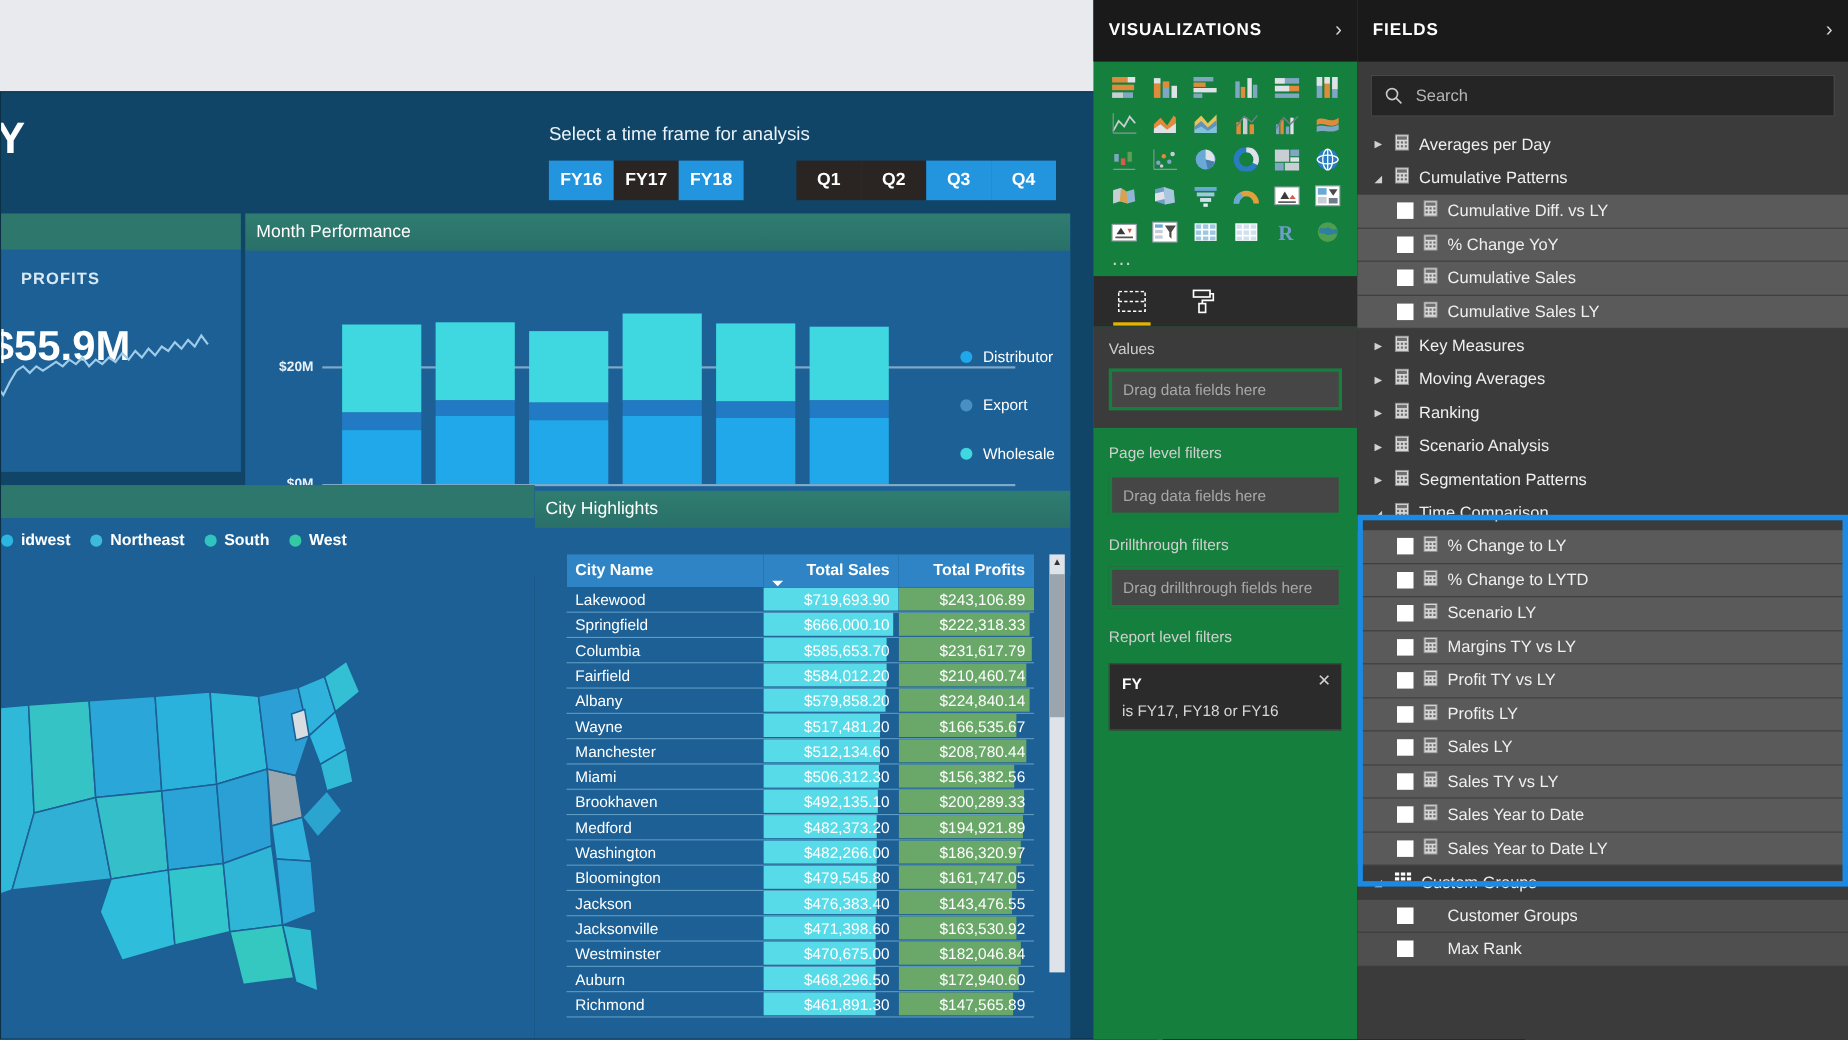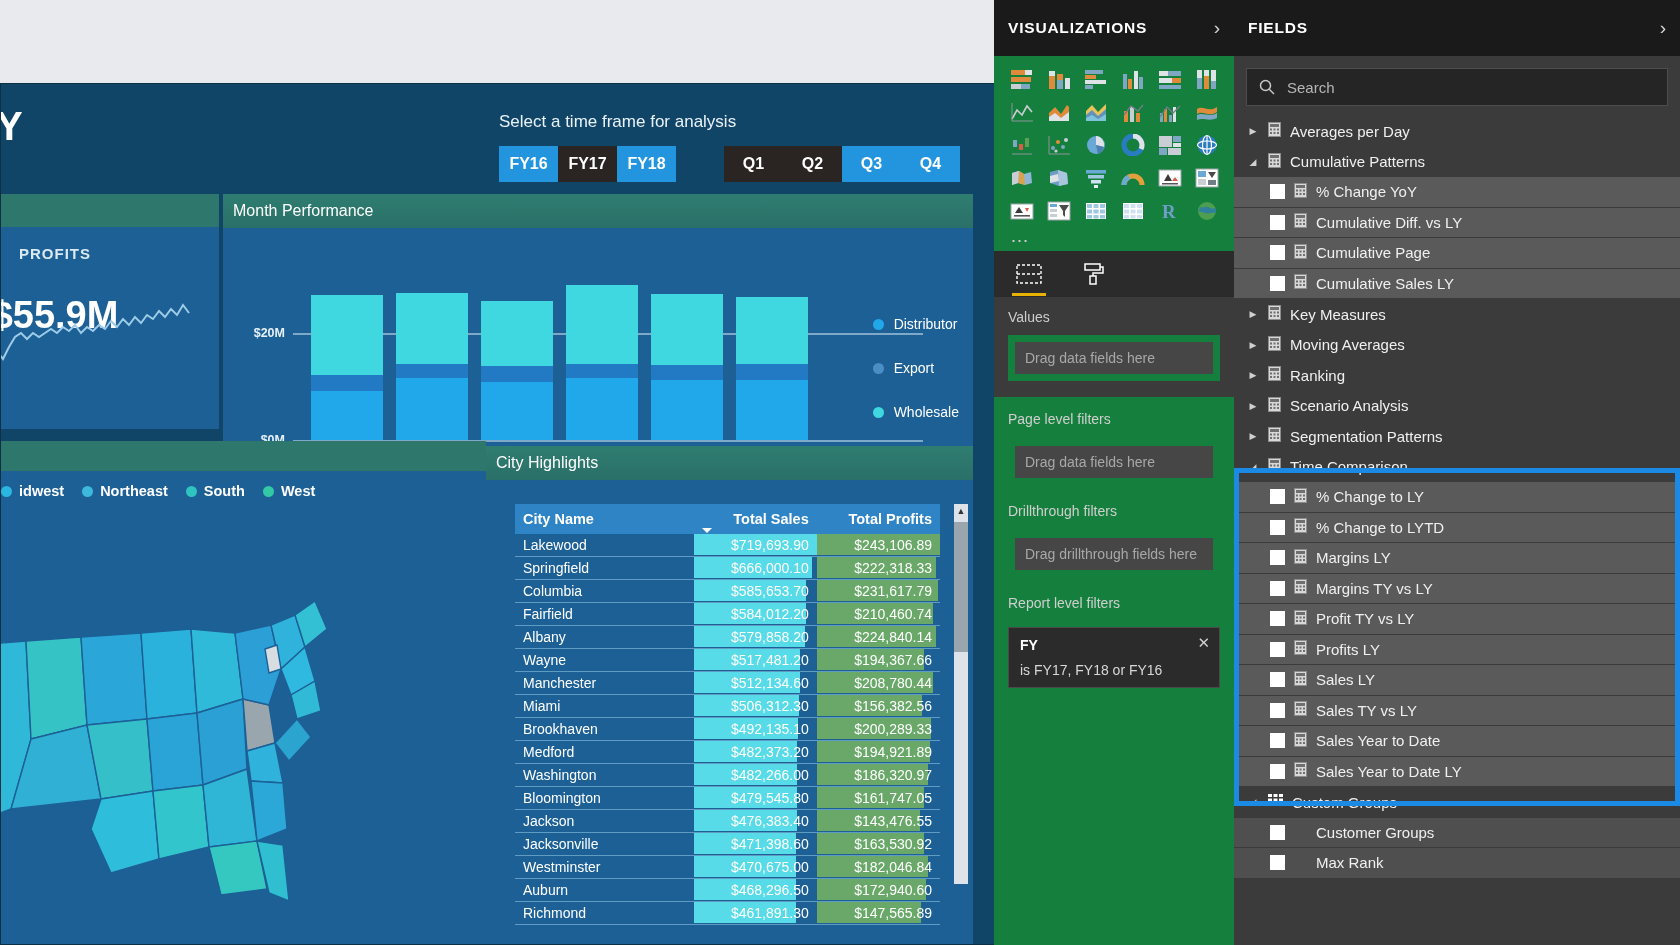--- a/index.html
+++ b/index.html
@@ -198,21 +198,21 @@
   }
   .vtab { width: 34px; height: 34px; position: relative; cursor: pointer;
           display:flex; align-items:center; justify-content:center; }
   .vtab.active::after {
     content: ""; position: absolute; left: 0; bottom: -5px;
     width: 34px; height: 3px; background: #e8b200;
   }
   #values-block { background: #3b3b3b; padding: 12px 14px 16px 14px; }
   .field-label { color: #cccccc; font-size: 14px; margin-bottom: 10px; }
   .dropzone {
-    border: 7px solid #15803d; background: #464646;
+    border: 3px solid #15803d; background: #464646;
     color: #a8a8a8; font-size: 14px;
     padding: 8px 10px;
   }
   #filters-hdr {
     height: 48px; background: #1a1a1a;
     display: flex; align-items: center; padding-left: 14px;
   }
   #filters-body { padding: 14px; }
   .filter-heading { color: #cfcfcf; font-size: 14px; margin: 0 0 12px 0; }
   .filter-card {
@@ -467,21 +467,21 @@
                   <td class="num"><div class="cellbar" style="width: 94.6285%; background: rgb(106, 168, 106);"></div><span>$210,460.74</span></td>
                 </tr>
                 <tr>
                   <td class="name">Albany</td>
                   <td class="num"><div class="cellbar" style="width: 90.6737%; background: rgb(88, 219, 232);"></div><span>$579,858.20</span></td>
                   <td class="num"><div class="cellbar" style="width: 96.9944%; background: rgb(106, 168, 106);"></div><span>$224,840.14</span></td>
                 </tr>
                 <tr>
                   <td class="name">Wayne</td>
                   <td class="num"><div class="cellbar" style="width: 86.5134%; background: rgb(88, 219, 232);"></div><span>$517,481.20</span></td>
-                  <td class="num"><div class="cellbar" style="width: 87.4012%; background: rgb(106, 168, 106);"></div><span>$194,367.66</span></td>
+                  <td class="num"><div class="cellbar" style="width: 87.4012%; background: rgb(106, 168, 106);"></div><span>$166,535.67</span></td>
                 </tr>
                 <tr>
                   <td class="name">Manchester</td>
                   <td class="num"><div class="cellbar" style="width: 86.1568%; background: rgb(88, 219, 232);"></div><span>$512,134.60</span></td>
                   <td class="num"><div class="cellbar" style="width: 94.352%; background: rgb(106, 168, 106);"></div><span>$208,780.44</span></td>
                 </tr>
                 <tr>
                   <td class="name">Miami</td>
                   <td class="num"><div class="cellbar" style="width: 85.7685%; background: rgb(88, 219, 232);"></div><span>$506,312.30</span></td>
                   <td class="num"><div class="cellbar" style="width: 85.7307%; background: rgb(106, 168, 106);"></div><span>$156,382.56</span></td>
@@ -901,53 +901,53 @@
               <rect x="2" y="2" width="9" height="3" fill="#6f6f6f"></rect>
               <g fill="#6f6f6f">
                 <rect x="2" y="6.5" width="2" height="2"></rect>
                 <rect x="5.5" y="6.5" width="2" height="2"></rect>
                 <rect x="9" y="6.5" width="2" height="2"></rect>
                 <rect x="2" y="10" width="2" height="2"></rect>
                 <rect x="5.5" y="10" width="2" height="2"></rect>
                 <rect x="9" y="10" width="2" height="2"></rect>
               </g>
             </svg></span>
+          <span class="flabel">Cumulative Diff. vs LY</span>
+        </div>
+        <div class="frow leaf">
+          <span class="chk"></span>
+          <span class="ficon"><svg width="13" height="15" viewBox="0 0 13 15">
+              <rect x="0.5" y="0.5" width="12" height="14" fill="#d8d8d8" stroke="#8d8d8d"></rect>
+              <rect x="2" y="2" width="9" height="3" fill="#6f6f6f"></rect>
+              <g fill="#6f6f6f">
+                <rect x="2" y="6.5" width="2" height="2"></rect>
+                <rect x="5.5" y="6.5" width="2" height="2"></rect>
+                <rect x="9" y="6.5" width="2" height="2"></rect>
+                <rect x="2" y="10" width="2" height="2"></rect>
+                <rect x="5.5" y="10" width="2" height="2"></rect>
+                <rect x="9" y="10" width="2" height="2"></rect>
+              </g>
+            </svg></span>
           <span class="flabel">% Change YoY</span>
         </div>
         <div class="frow leaf">
           <span class="chk"></span>
           <span class="ficon"><svg width="13" height="15" viewBox="0 0 13 15">
               <rect x="0.5" y="0.5" width="12" height="14" fill="#d8d8d8" stroke="#8d8d8d"></rect>
               <rect x="2" y="2" width="9" height="3" fill="#6f6f6f"></rect>
               <g fill="#6f6f6f">
                 <rect x="2" y="6.5" width="2" height="2"></rect>
                 <rect x="5.5" y="6.5" width="2" height="2"></rect>
                 <rect x="9" y="6.5" width="2" height="2"></rect>
                 <rect x="2" y="10" width="2" height="2"></rect>
                 <rect x="5.5" y="10" width="2" height="2"></rect>
                 <rect x="9" y="10" width="2" height="2"></rect>
               </g>
             </svg></span>
-          <span class="flabel">Cumulative Diff. vs LY</span>
-        </div>
-        <div class="frow leaf">
-          <span class="chk"></span>
-          <span class="ficon"><svg width="13" height="15" viewBox="0 0 13 15">
-              <rect x="0.5" y="0.5" width="12" height="14" fill="#d8d8d8" stroke="#8d8d8d"></rect>
-              <rect x="2" y="2" width="9" height="3" fill="#6f6f6f"></rect>
-              <g fill="#6f6f6f">
-                <rect x="2" y="6.5" width="2" height="2"></rect>
-                <rect x="5.5" y="6.5" width="2" height="2"></rect>
-                <rect x="9" y="6.5" width="2" height="2"></rect>
-                <rect x="2" y="10" width="2" height="2"></rect>
-                <rect x="5.5" y="10" width="2" height="2"></rect>
-                <rect x="9" y="10" width="2" height="2"></rect>
-              </g>
-            </svg></span>
-          <span class="flabel">Cumulative Page</span>
+          <span class="flabel">Cumulative Sales</span>
         </div>
         <div class="frow leaf">
           <span class="chk"></span>
           <span class="ficon"><svg width="13" height="15" viewBox="0 0 13 15">
               <rect x="0.5" y="0.5" width="12" height="14" fill="#d8d8d8" stroke="#8d8d8d"></rect>
               <rect x="2" y="2" width="9" height="3" fill="#6f6f6f"></rect>
               <g fill="#6f6f6f">
                 <rect x="2" y="6.5" width="2" height="2"></rect>
                 <rect x="5.5" y="6.5" width="2" height="2"></rect>
                 <rect x="9" y="6.5" width="2" height="2"></rect>
@@ -1093,21 +1093,21 @@
               <rect x="2" y="2" width="9" height="3" fill="#6f6f6f"></rect>
               <g fill="#6f6f6f">
                 <rect x="2" y="6.5" width="2" height="2"></rect>
                 <rect x="5.5" y="6.5" width="2" height="2"></rect>
                 <rect x="9" y="6.5" width="2" height="2"></rect>
                 <rect x="2" y="10" width="2" height="2"></rect>
                 <rect x="5.5" y="10" width="2" height="2"></rect>
                 <rect x="9" y="10" width="2" height="2"></rect>
               </g>
             </svg></span>
-          <span class="flabel">Margins LY</span>
+          <span class="flabel">Scenario LY</span>
         </div>
         <div class="frow leaf">
           <span class="chk"></span>
           <span class="ficon"><svg width="13" height="15" viewBox="0 0 13 15">
               <rect x="0.5" y="0.5" width="12" height="14" fill="#d8d8d8" stroke="#8d8d8d"></rect>
               <rect x="2" y="2" width="9" height="3" fill="#6f6f6f"></rect>
               <g fill="#6f6f6f">
                 <rect x="2" y="6.5" width="2" height="2"></rect>
                 <rect x="5.5" y="6.5" width="2" height="2"></rect>
                 <rect x="9" y="6.5" width="2" height="2"></rect>

